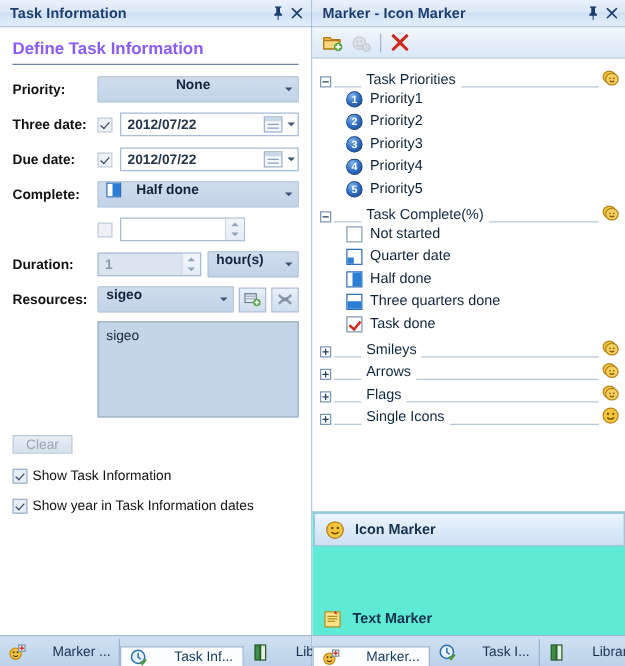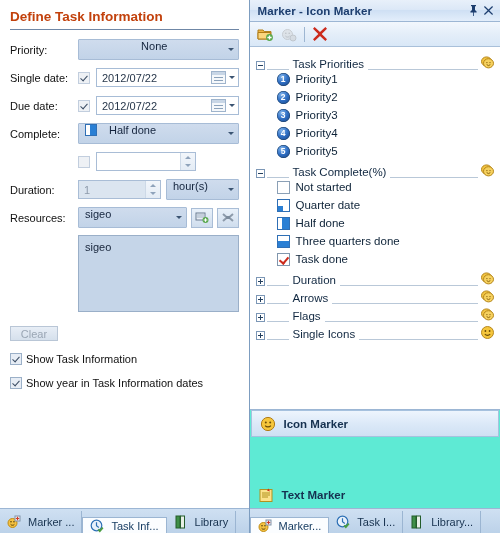--- a/index.html
+++ b/index.html
@@ -28,24 +28,24 @@
     width:15px;height:15px;display:flex;align-items:center;justify-content:center;
     color:#1c3d6e;font-size:11px;cursor:default;
   }
 
   .left{width:249px;border-right:1px solid #7d9dc0;}
   .right{width:251px;}
 
   
   .left-body{flex:1;position:relative;background:#fff;padding:0 10px;overflow:hidden;}
   .hdr{
-    font-size:13.5px;font-weight:bold;color:#c2410c;
+    font-size:13.5px;font-weight:bold;color:#8b5cf6;
     padding:9px 0 5px 0;border-bottom:1px solid #6f87a6;margin-bottom:9px;
   }
-  .row{display:flex;align-items:center;height:21px;margin-bottom:7px;}
+  .row{display:flex;align-items:center;height:21px;margin-bottom:7px;font-weight:bold;}
   .lbl{width:68px;font-size:11px;color:#111;}
   .combo{
     flex:1;height:19px;border:1px solid #a7bcd6;
     background:linear-gradient(to bottom,#cfdced 0%,#c2d3e8 100%);
     display:flex;position:relative;border-radius:1px;
     font-size:11px;color:#14243d;
   }
   .combo .val{flex:1;text-align:center;padding-left:6px;}
   .combo .val.lft{text-align:left;}
   .arrow{
@@ -165,53 +165,66 @@
   }
   .bl-item .bi{width:16px;height:16px;margin-right:8px;flex:none;}
 
   
   .tabstrip{
     height:24px;min-height:24px;display:flex;align-items:flex-end;
     background:linear-gradient(to bottom,#cfe0f2,#bcd2e9);
     border-top:1px solid #9cb6d4;
   }
   .tab{
-    height:22px;display:flex;align-items:center;gap:7px;padding:0 7px;
+    height:22px;display:flex;align-items:center;gap:21px;padding:0 7px;
     font-size:11px;color:#17324f;border-right:1px solid #9bb5d2;
     box-sizing:border-box;white-space:nowrap;
   }
   .tab.active{
     background:#fbfdff;color:#12385f;
     border-top:1px solid #9bb5d2;border-left:1px solid #9bb5d2;
     height:16px;
   }
   .tab .ti{width:14px;height:14px;flex:none;}
 </style>
 </head>
 <body>
 
 <div class="app">
 
   <div class="panel left">
 
+    <div class="panel-title">
+      <span class="ttl">Task Information</span>
+      <span class="tbtn">
+        <svg width="9" height="11" viewBox="0 0 9 11">
+            <path d="M2 0h5v1.2H6V5l1.6 1.6V7.6H4.9V11H4.1V7.6H1.4V6.6L3 5V1.2H2z" fill="#1c3d6e"></path>
+          </svg>
+      </span>
+      <span class="tbtn">
+        <svg width="9" height="9" viewBox="0 0 9 9">
+            <path d="M.8 0L4.5 3.4 8.2 0l.8.9L5.4 4.5 9 8.1l-.8.9L4.5 5.6.8 9 0 8.1l3.6-3.6L0 .9z" fill="#1c3d6e"></path>
+          </svg>
+      </span>
+    </div>
 
     <div class="left-body">
 
       <div class="hdr">Define Task Information</div>
 
       <div class="row">
         <span class="lbl">Priority:</span>
         <div class="combo">
           <span class="val">None</span>
           <span class="arrow"></span>
         </div>
       </div>
 
       <div class="row">
-        <span class="lbl">Single date:</span>
+        <span class="lbl">Three date:</span>
         <span class="chk on dis"></span>
         <div class="txtfield">
           <span class="sp">2012/07/22</span>
           <span class="cal"></span>
           <span class="caret"></span>
         </div>
       </div>
 
       <div class="row">
         <span class="lbl">Due date:</span>
@@ -454,21 +467,21 @@
         <span>Three quarters done</span>
       </div>
       <div class="leaf">
         <span class="gi pg done"></span>
         <span>Task done</span>
       </div>
 
       <div class="grp">
         <span class="exp plus"></span>
         <span class="dash" style="width:22px;margin-left:2px"></span>
-        <span class="grp-name">Duration</span>
+        <span class="grp-name">Smileys</span>
         <span class="dash-fill"></span>
         <span class="coin">
           <svg width="15" height="15" viewBox="0 0 15 15">
               <ellipse cx="6.5" cy="6.5" rx="5" ry="4.6" fill="#f3c43f" stroke="#b6871c"></ellipse>
               <ellipse cx="8.5" cy="8.3" rx="5" ry="4.6" fill="#f6d15e" stroke="#b6871c"></ellipse>
               <circle cx="6.9" cy="7.6" r=".7" fill="#8a6310"></circle>
               <circle cx="10" cy="7.6" r=".7" fill="#8a6310"></circle>
               <path d="M6.7 9.6a2.4 2.4 0 0 0 3.6 0" stroke="#8a6310" fill="none"></path>
             </svg>
         </span>

